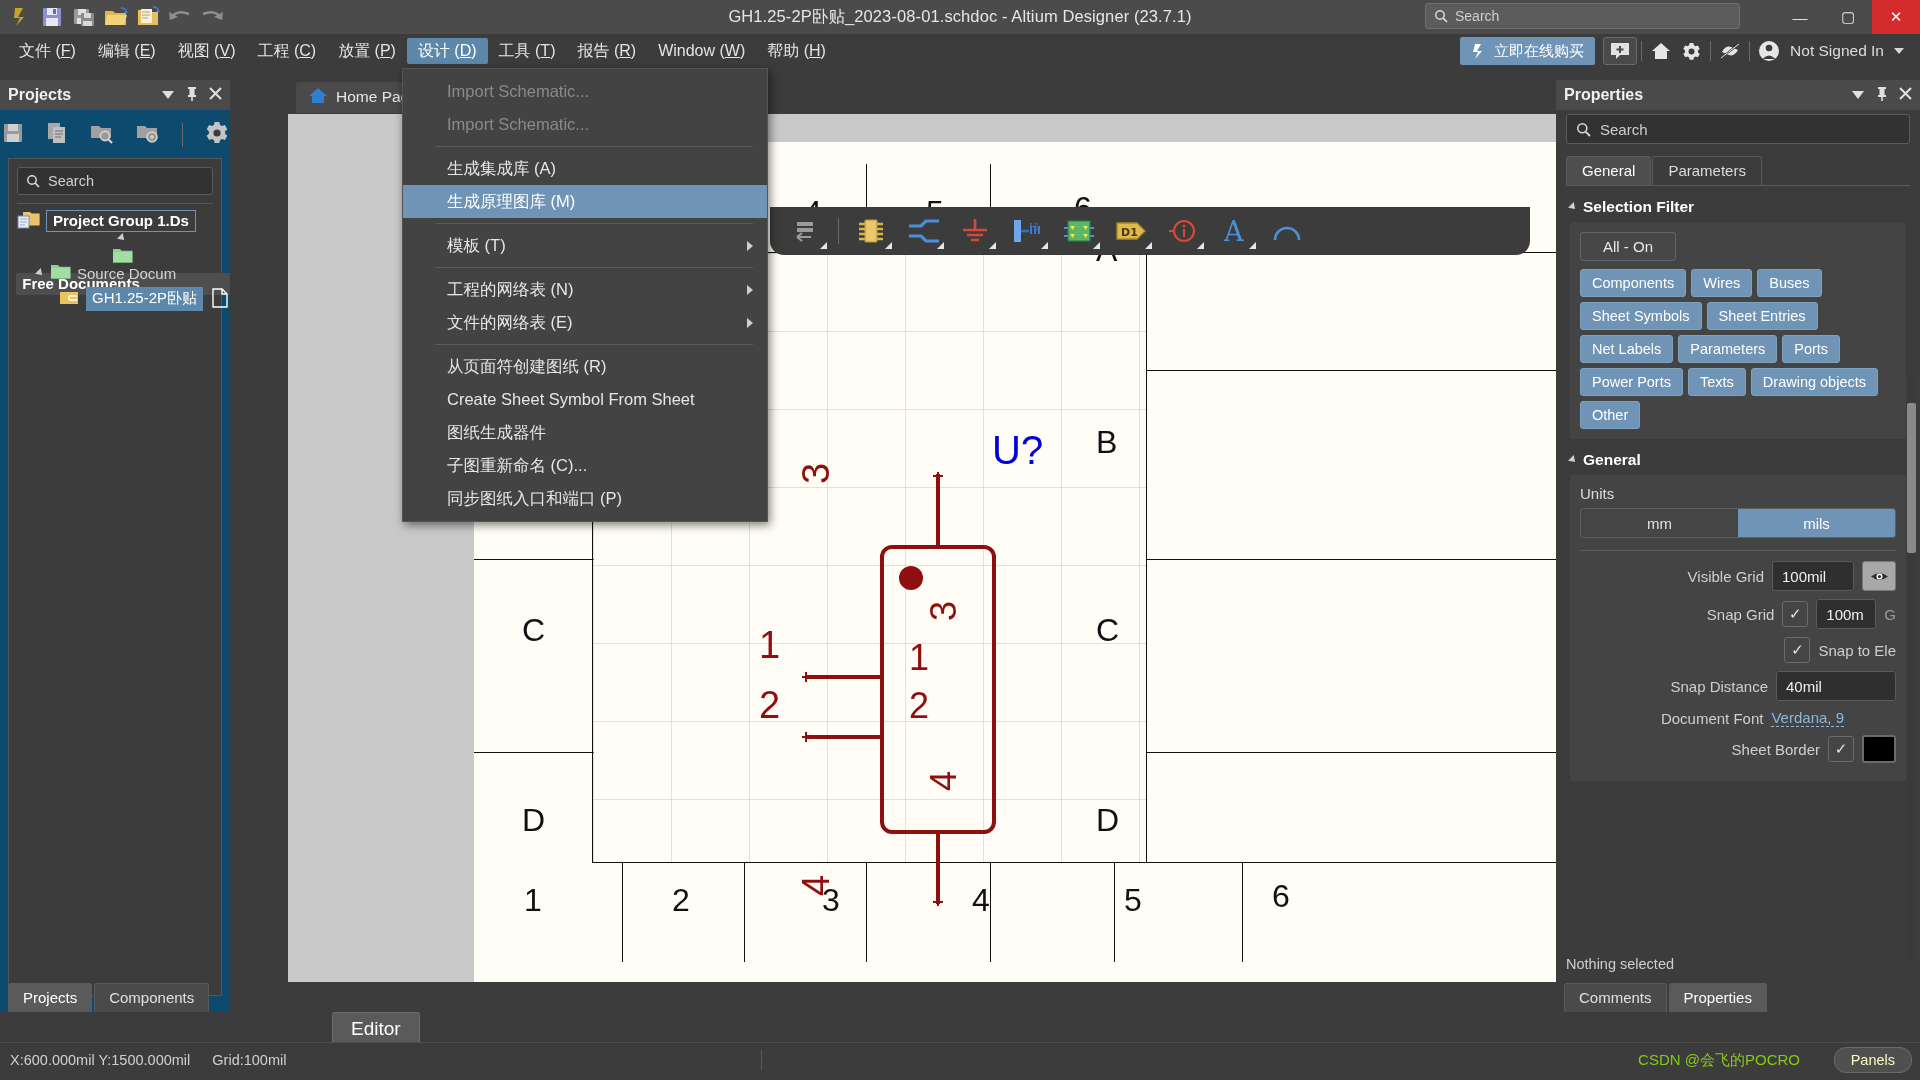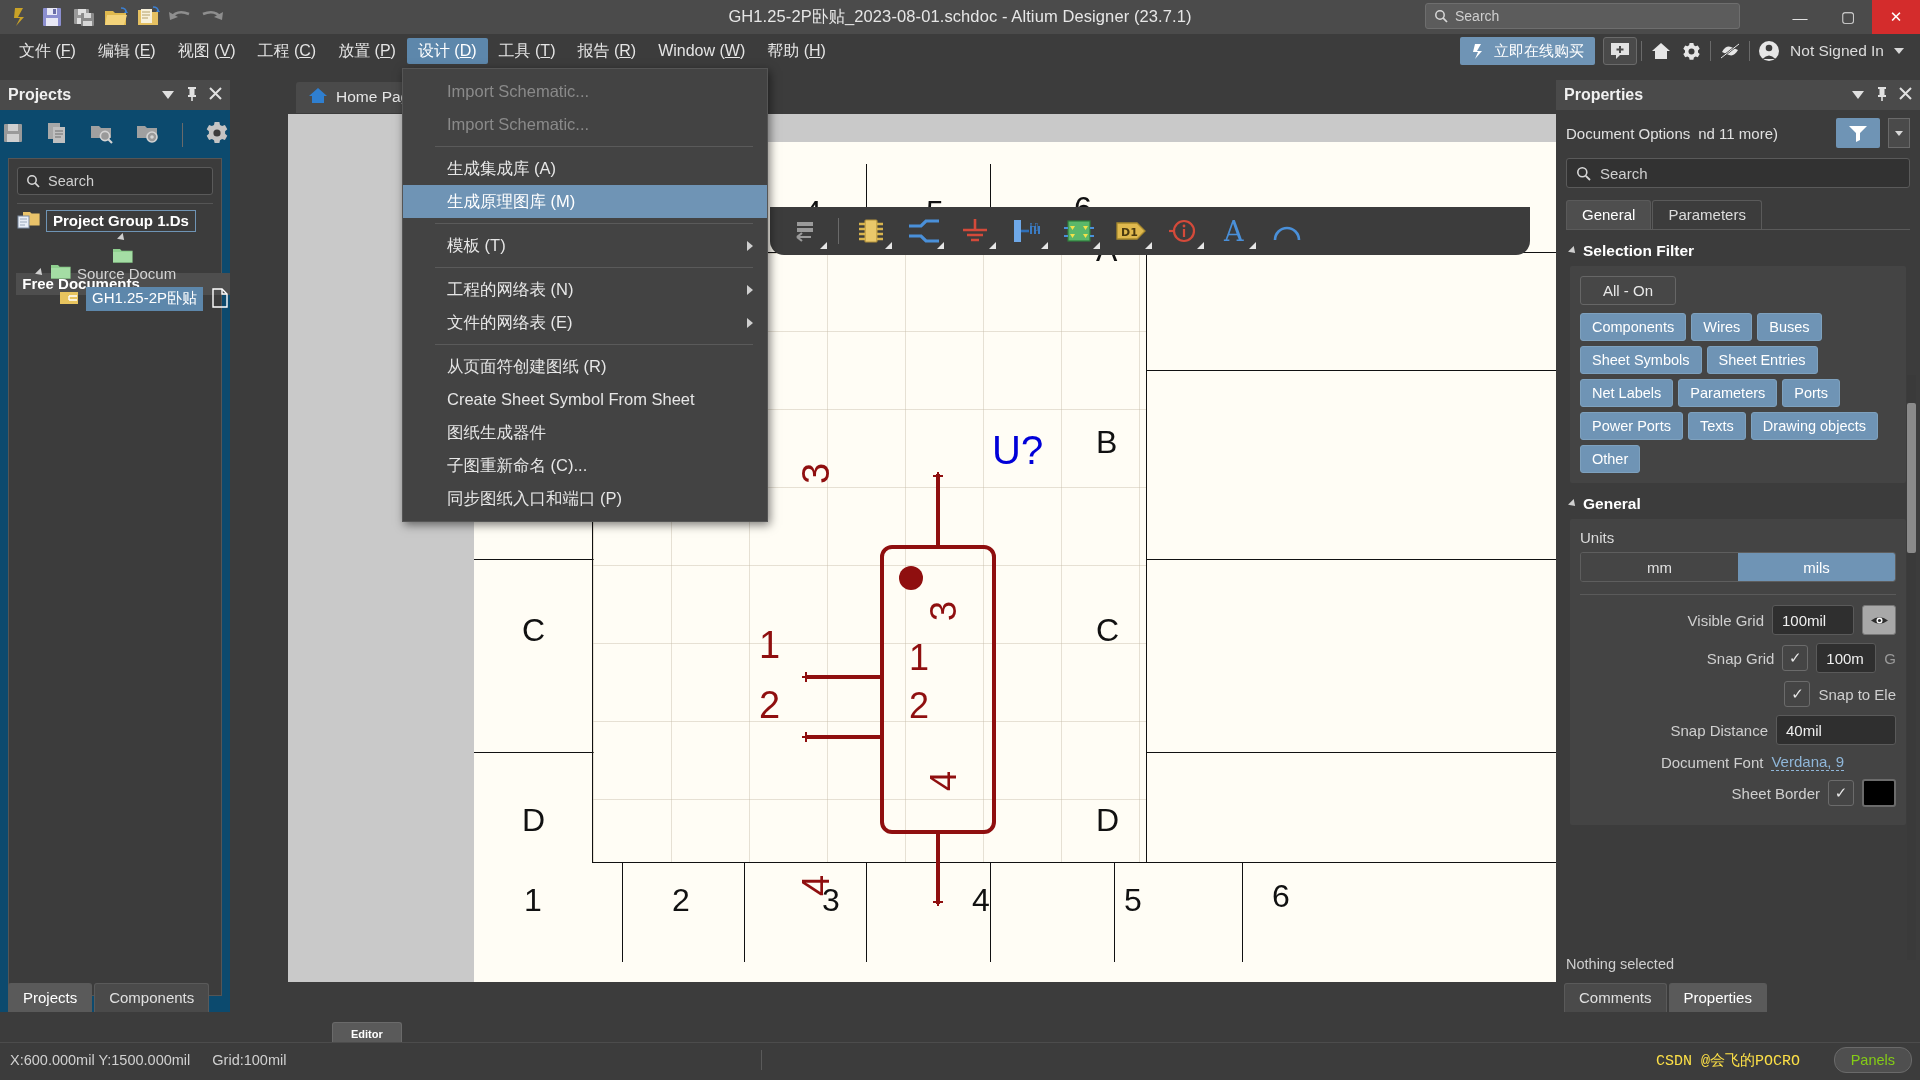--- a/index.html
+++ b/index.html
@@ -132,22 +132,22 @@
   }
   .stb.nodrop::after { display:none; }
   .stb-sep { width:1px; height:26px; background:#6a6a6a; margin:0 6px; }
 
   
   .comp { position:absolute; z-index:5; }
 
   .status-row { position:absolute; left:288px; top:1012px; width:1268px; height:34px;
                 background:#3c3c3c; display:flex; align-items:flex-end; padding-left:44px; }
   .editor-tab {
-    padding:5px 18px 6px 18px; font-size:11px; background:#5a5a5a; border:1px solid #6a6a6a;
-    border-bottom:none; border-radius:3px 3px 0 0; color:#ffffff; font-weight:bold;
+    padding:5px 18px 6px 18px; font-size:19px; background:#5a5a5a; border:1px solid #6a6a6a;
+    border-bottom:none; border-radius:3px 3px 0 0; color:#ffffff; font-weight:normal;
   }
 
   
   .rightpanel {
     position:absolute; left:1556px; top:80px; width:364px; height:932px; background:#3c3c3c;
   }
   .rp-subhead { display:flex; align-items:center; padding:8px 10px 6px 10px; gap:8px; }
   .rp-sub-text { font-size:15px; color:#e0e0e0; white-space:nowrap; }
   .filter-btn { width:44px; height:30px; background:#6f94b5; border-radius:2px;
                 display:flex; align-items:center; justify-content:center; margin-left:auto;}
@@ -199,23 +199,23 @@
 
   
   .statusbar {
     position:absolute; left:0; bottom:4px; width:1920px; height:34px; background:#3c3c3c;
     display:flex; align-items:center; padding:0 10px; border-top:1px solid #4c4c4c;
   }
   .sb-text { font-size:14.5px; color:#d0d0d0; }
   .sb-sep { width:1px; height:20px; background:#5a5a5a; margin:0 14px; }
   .panels-btn {
     position:absolute; right:8px; top:4px; padding:4px 16px; font-size:14.5px;
-    background:#4f4f4f; border:1px solid #6a6a6a; border-radius:12px; color:#84cc16;text-align:center;
-  }
-  .watermark { position:absolute; right:120px; top:8px; font-size:15px; color:#fde047;font-family:Liberation Mono, monospace; }
+    background:#4f4f4f; border:1px solid #6a6a6a; border-radius:12px; color:#fef9c3;text-align:center;
+  }
+  .watermark { position:absolute; right:120px; top:8px; font-size:15px; color:#84cc16; }
 
   
   .dropdown {
     position:absolute; left:402px; top:68px; width:366px;
     background:#434343; border:1px solid #555; z-index:50;
     padding:6px 0; box-shadow:2px 3px 9px rgba(0,0,0,.5);
   }
   .dd-item {
     height:33px; display:flex; align-items:center; padding:0 14px 0 44px;
     font-size:16.5px; color:#e6e6e6; position:relative; white-space:nowrap;
@@ -680,34 +680,20 @@
             </svg>
         </span>
         <span>
           <svg width="13" height="13" viewBox="0 0 13 13">
               <path d="M1 1 L12 12 M12 1 L1 12" stroke="#e0e0e0" stroke-width="2"></path>
             </svg>
         </span>
       </div>
     </div>
 
-    <div class="rp-subhead">
-      <span class="rp-sub-text">Document Options</span>
-      <span class="rp-sub-text">nd 11 more)</span>
-      <div class="filter-btn">
-        <svg width="20" height="18" viewBox="0 0 20 18">
-          <path d="M1 2 h18 l-7 7 v7 l-4 2 v-9 Z" fill="#ffffff"></path>
-        </svg>
-      </div>
-      <div class="filter-drop">
-        <svg width="10" height="7" viewBox="0 0 10 7">
-            <path d="M1 1 L5 6 L9 1 Z" fill="#d8d8d8"></path>
-          </svg>
-      </div>
-    </div>
 
     <div class="rp-search">
       <svg width="15" height="15" viewBox="0 0 15 15">
         <circle cx="6.3" cy="6.3" r="4.5" stroke="#d8d8d8" stroke-width="1.6" fill="none"></circle>
         <path d="M9.8 9.8 L14 14" stroke="#d8d8d8" stroke-width="1.8"></path>
       </svg>
       <span class="ph">Search</span>
     </div>
 
     <div class="rp-tabs">

